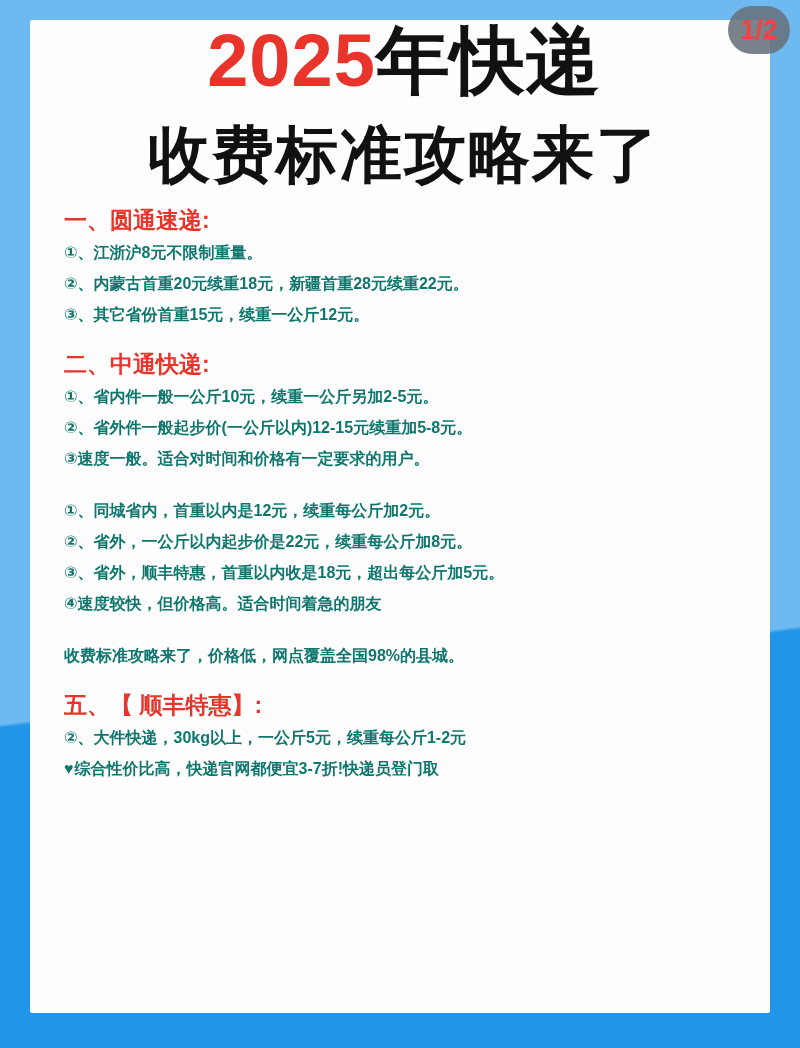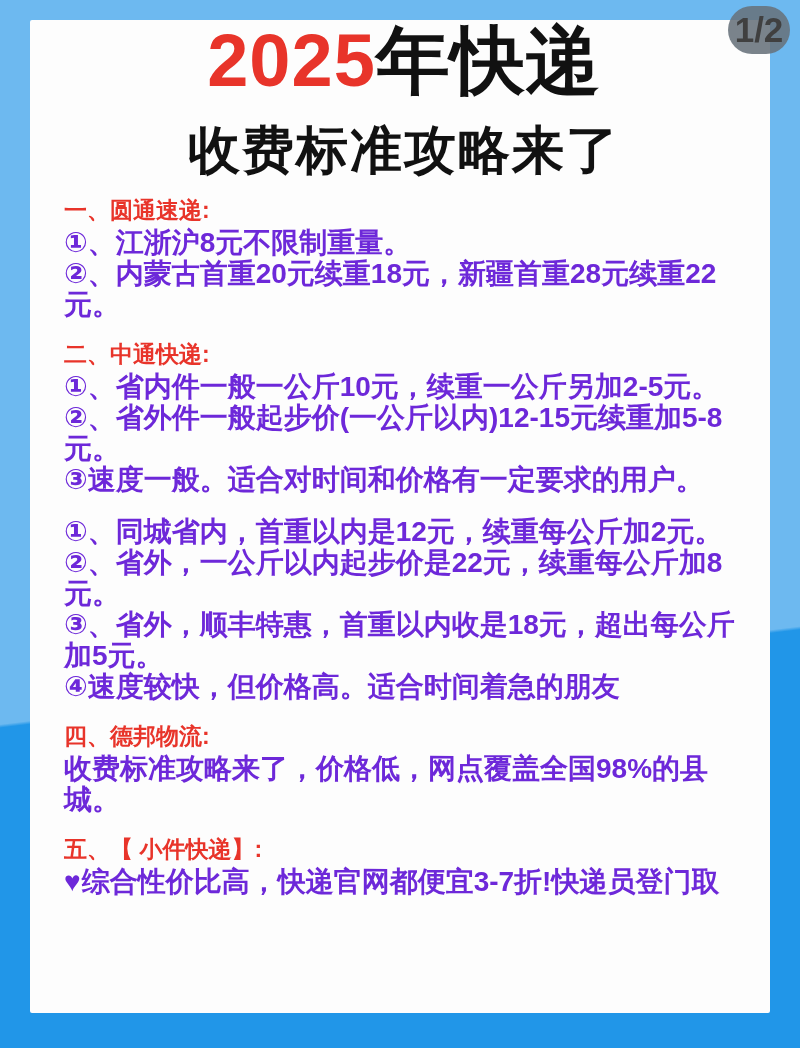--- a/index.html
+++ b/index.html
@@ -8,21 +8,21 @@
     position: relative; overflow: hidden;
     background: linear-gradient(173deg, #6db9f0 0%, #6db9f0 63.2%, #2196e8 63.5%, #2196e8 100%);
     font-family: "Liberation Sans", "DejaVu Sans", sans-serif;
     font-weight: 700;
   }
   .pager-badge {
     position: absolute; top: 6px; right: 10px;
     width: 62px; height: 48px;
     background: rgba(104, 114, 123, 0.88);
     border-radius: 26px;
-    color: #404040; font-size: 35px;
+    color: #ef4444; font-size: 27px;
     display: flex; align-items: center; justify-content: center;
     z-index: 5;
   }
   .poster-card {
     position: absolute; left: 30px; top: 20px;
     width: 740px; height: 993px;
     background: #fdfdfd;
     border-radius: 2px;
     box-sizing: border-box;
     padding: 0 26px 0 34px;
@@ -31,74 +31,75 @@
     text-align: center;
     font-size: 74px; line-height: 1;
     letter-spacing: 1px;
     color: #111111;
     margin-top: 4px;
     white-space: nowrap;
   }
   .title-line1 .year { color: #e8342a; }
   .title-line2 {
     text-align: center;
-    font-size: 52px; line-height: 1;
+    font-size: 62px; line-height: 1;
     letter-spacing: 2px;
     color: #111111;
     margin-top: 26px;
     white-space: nowrap;
   }
   .section { margin-top: 21px; }
   .section-header {
     color: #e8342a;
     font-size: 23px; line-height: 27px;
     margin-bottom: 3px;
   }
   .section-item, .footnote {
-    color: #6d28d9;
-    font-size: 28px; line-height: 31px;
+    color: #0f766e;
+    font-size: 16px; line-height: 31px;
   }
   .footnote .heart { margin-right: 1px; }
 </style>
 </head>
 <body>
 
 <div class="pager-badge">
   <span>1/2</span>
 </div>
 
 <div class="poster-card">
 
   <div class="title-line1"><span class="year">2025</span><span>年快递</span></div>
 
   <div class="title-line2">收费标准攻略来了</div>
 
   <div class="section">
     <div class="section-header">一、圆通速递:</div>
     <div class="section-item">①、江浙沪8元不限制重量。</div>
     <div class="section-item">②、内蒙古首重20元续重18元，新疆首重28元续重22元。</div>
+    <div class="section-item">③、其它省份首重15元，续重一公斤12元。</div>
   </div>
 
   <div class="section">
     <div class="section-header">二、中通快递:</div>
     <div class="section-item">①、省内件一般一公斤10元，续重一公斤另加2-5元。</div>
     <div class="section-item">②、省外件一般起步价(一公斤以内)12-15元续重加5-8元。</div>
     <div class="section-item">③速度一般。适合对时间和价格有一定要求的用户。</div>
   </div>
 
   <div class="section">
     <div class="section-item">①、同城省内，首重以内是12元，续重每公斤加2元。</div>
     <div class="section-item">②、省外，一公斤以内起步价是22元，续重每公斤加8元。</div>
     <div class="section-item">③、省外，顺丰特惠，首重以内收是18元，超出每公斤加5元。</div>
     <div class="section-item">④速度较快，但价格高。适合时间着急的朋友</div>
   </div>
 
   <div class="section">
-    <div class="section-header">四、德邦物流:</div>
     <div class="section-item">收费标准攻略来了，价格低，网点覆盖全国98%的县城。</div>
   </div>
 
   <div class="section">
-    <div class="section-header">五、【 小件快递】:</div>
+    <div class="section-header">五、【 顺丰特惠】:</div>
+    <div class="section-item">②、大件快递，30kg以上，一公斤5元，续重每公斤1-2元</div>
     <div class="footnote"><span class="heart">♥</span><span>综合性价比高，快递官网都便宜3-7折!快递员登门取</span></div>
   </div>
 
 </div>
 
 </body></html>

